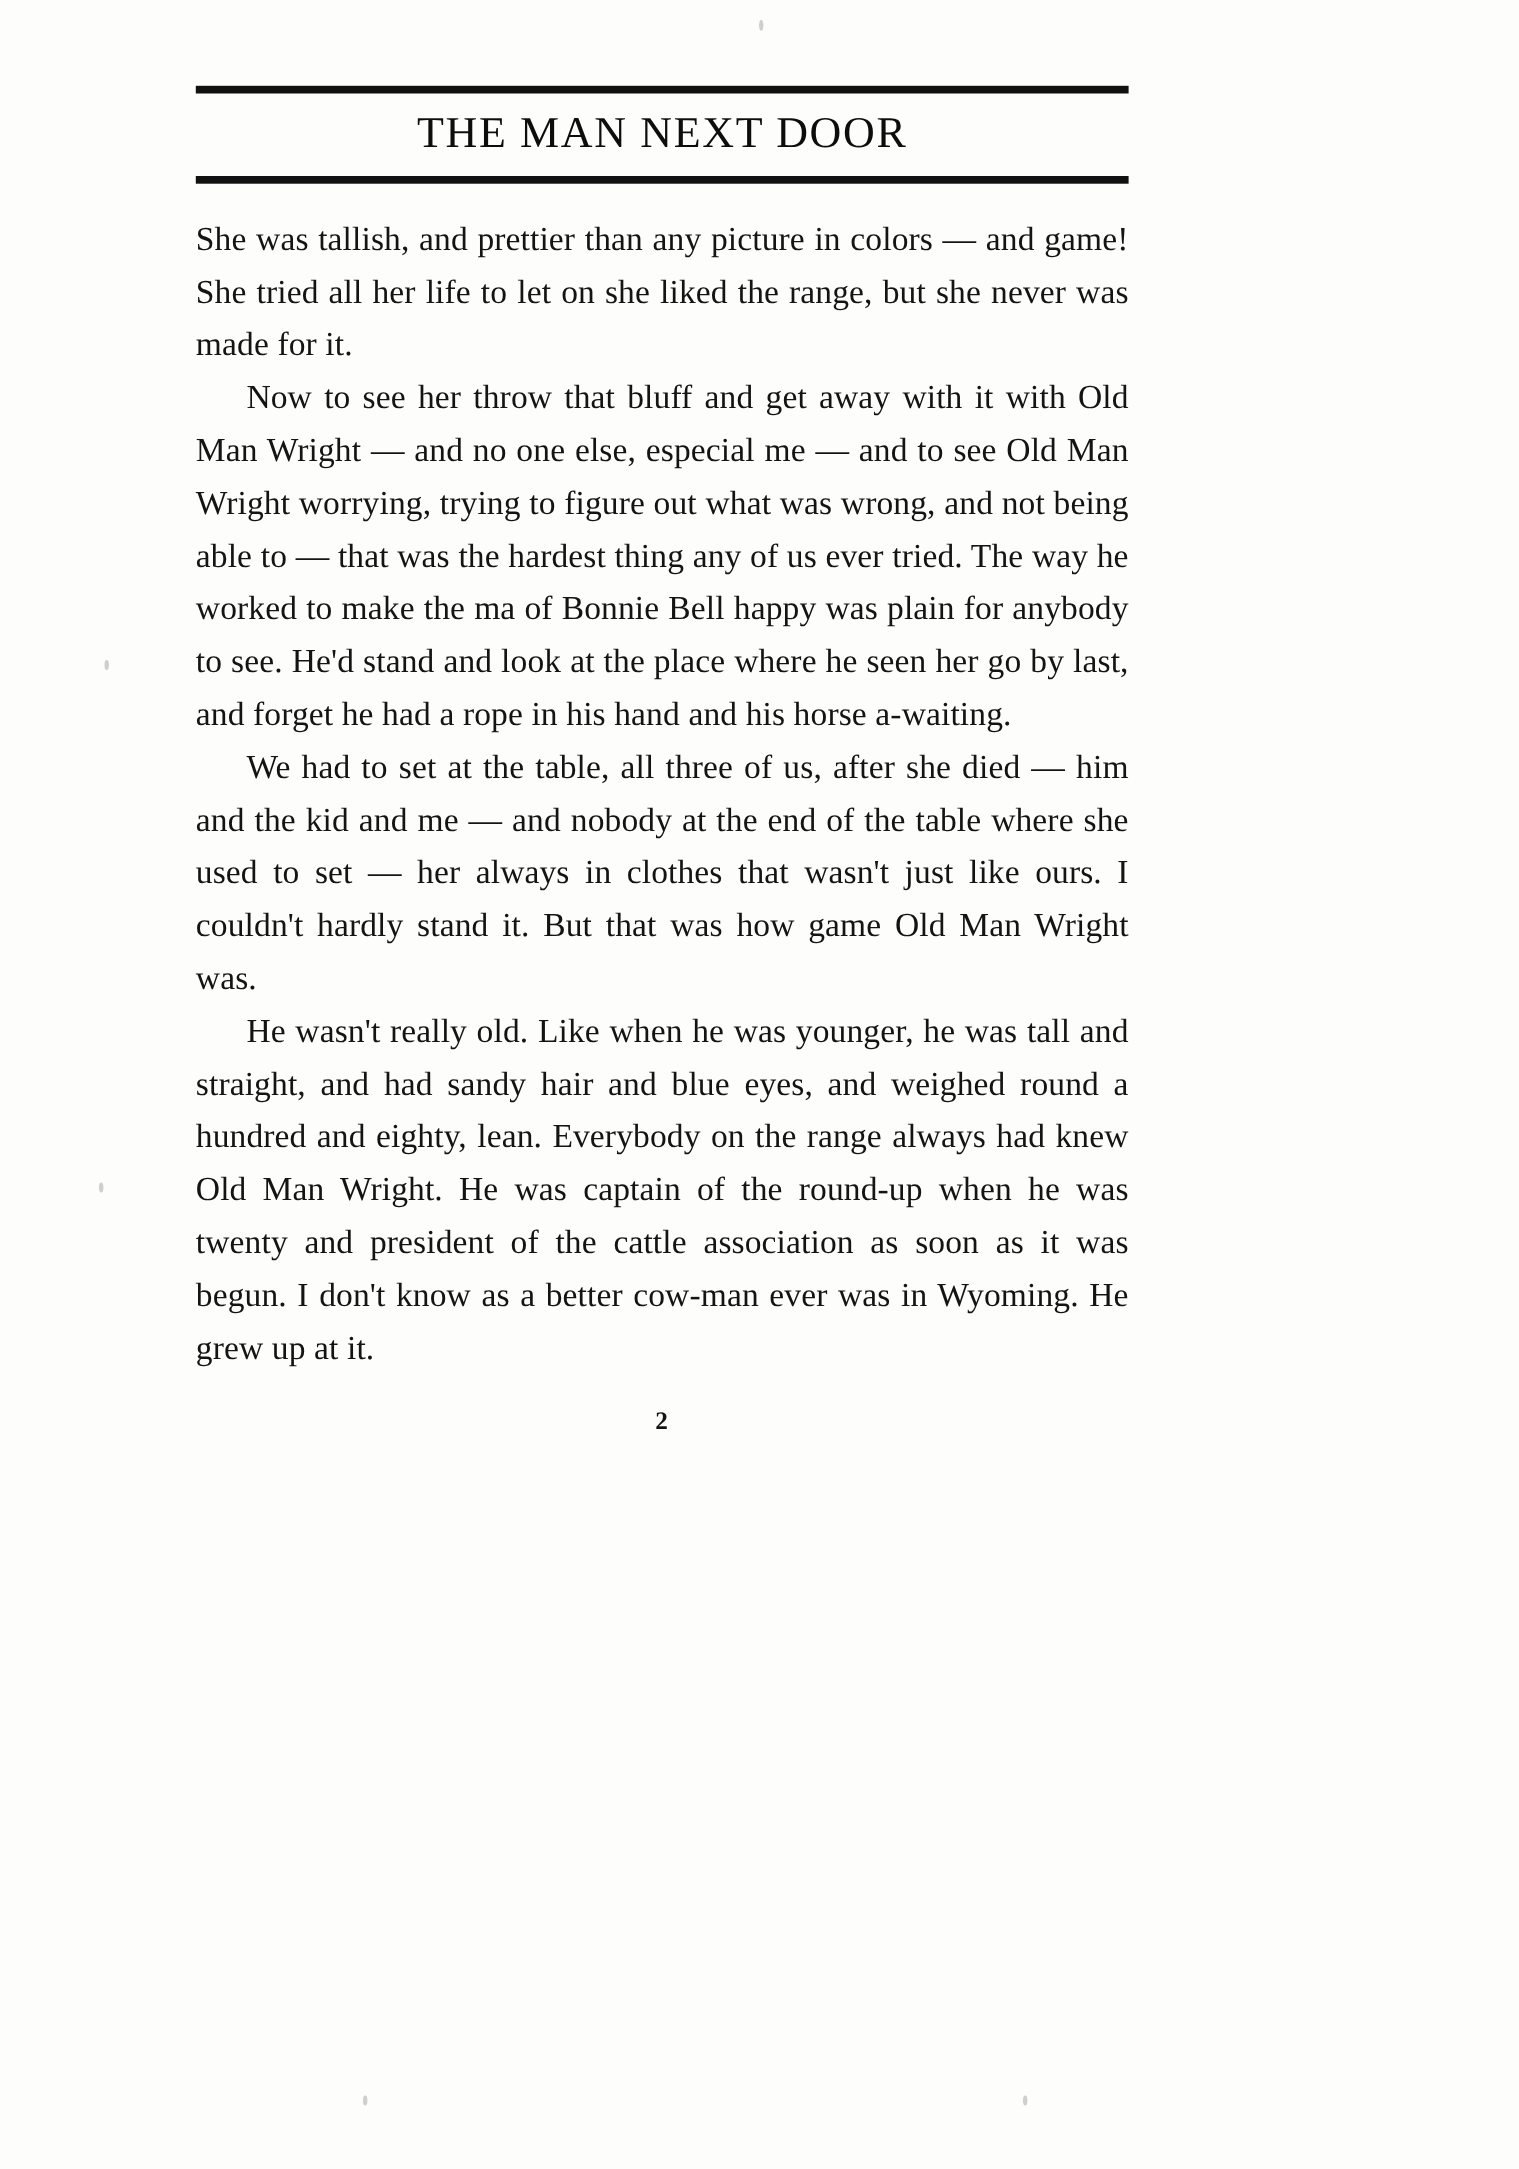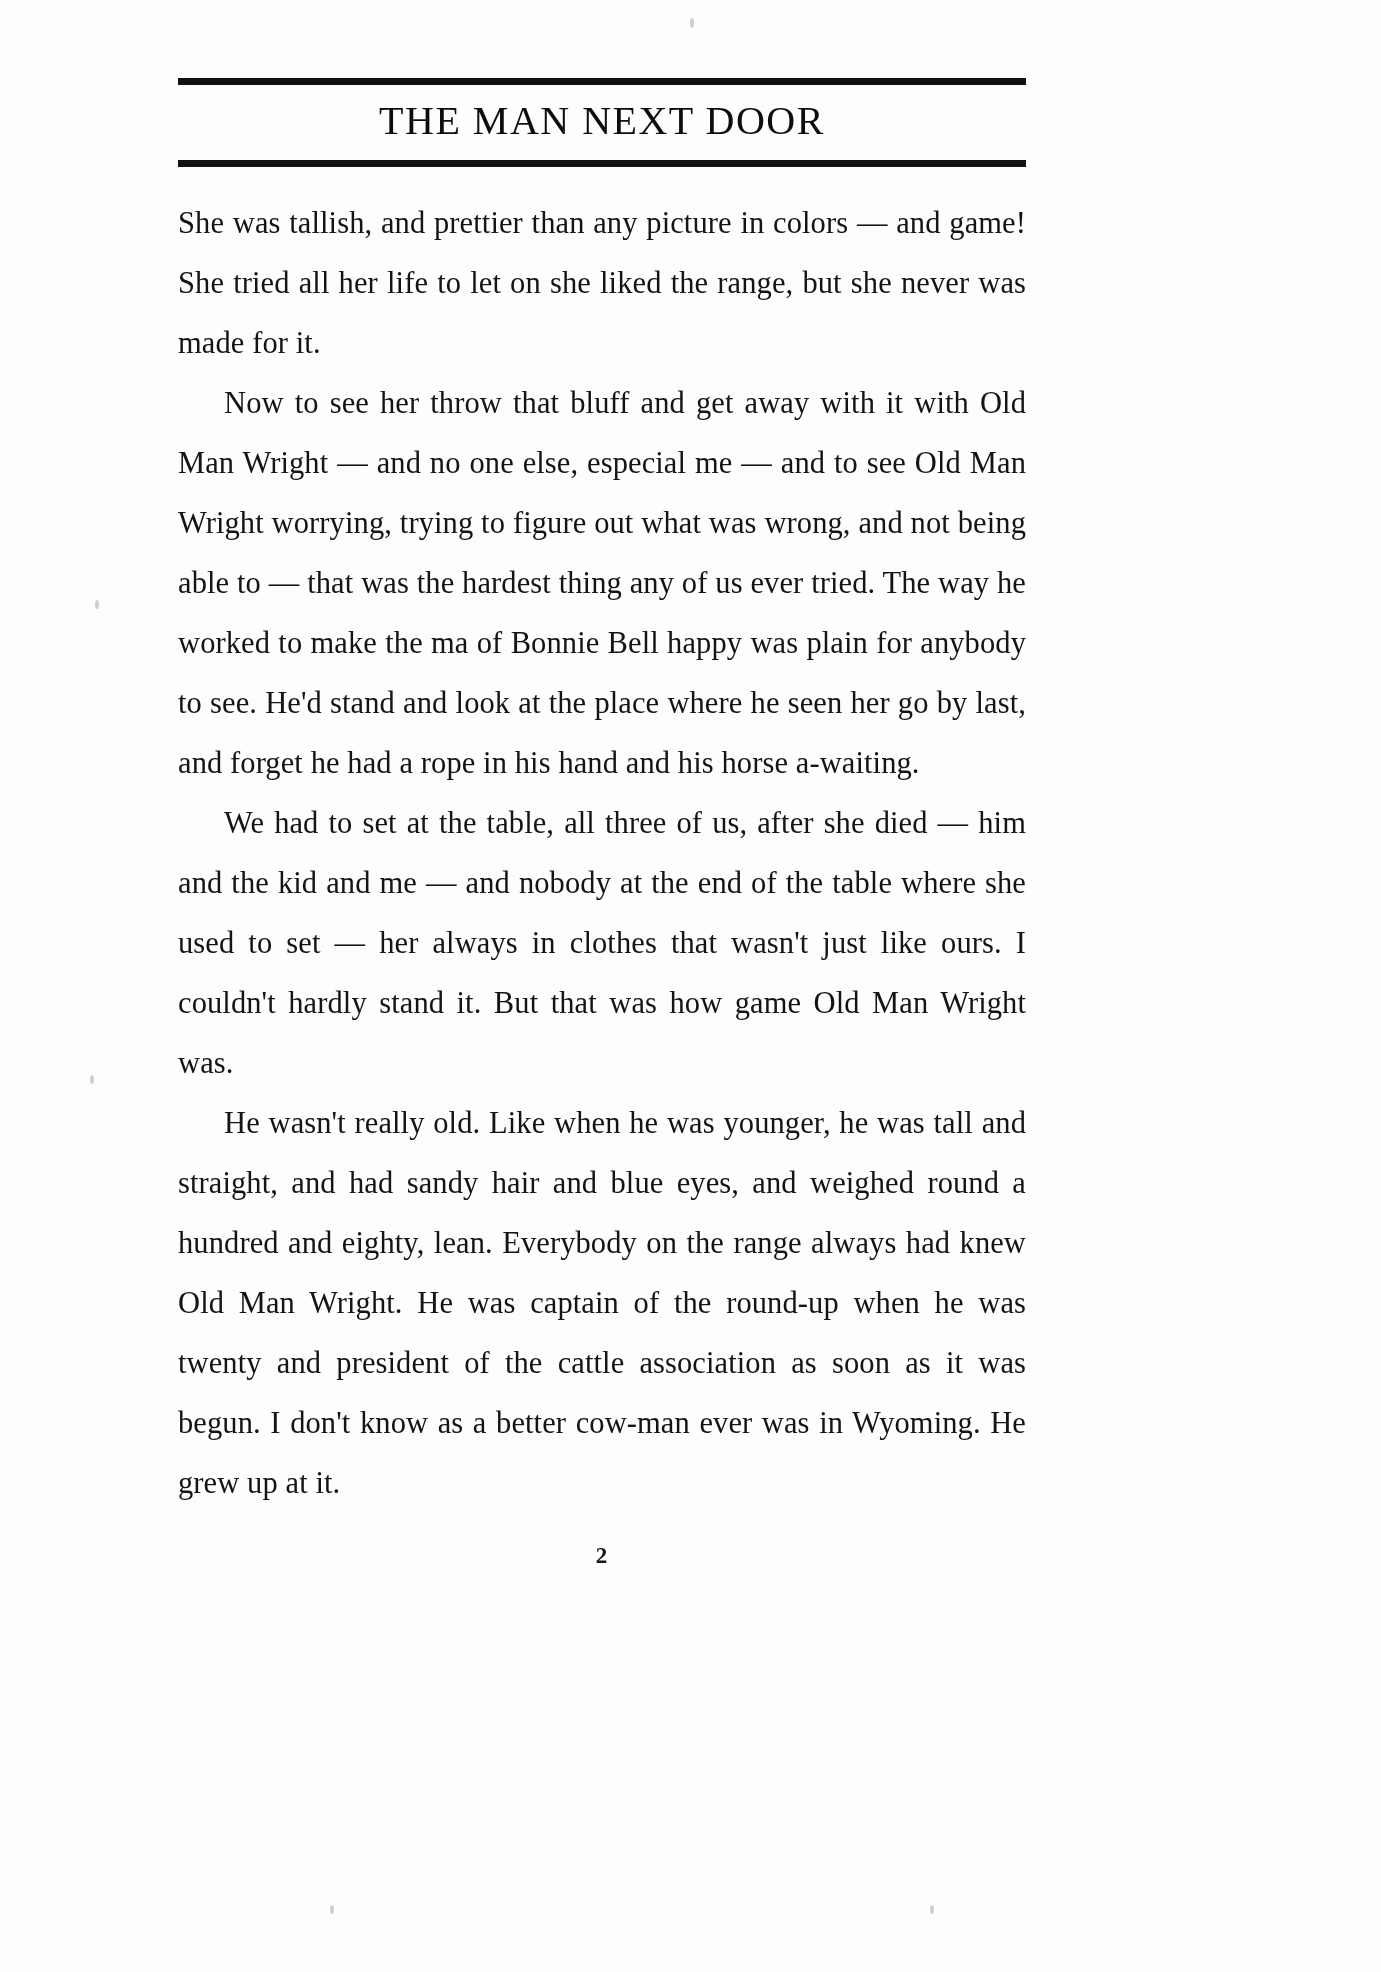--- a/index.html
+++ b/index.html
@@ -45,21 +45,21 @@
     font-size: 40px;
     letter-spacing: 1.5px;
     font-weight: 400;
     padding: 12px 0 14px 0;
     font-family: "Liberation Serif", serif;
     color: #0d0d0d;
   }
   .body-text {
     margin-top: 26px;
     font-size: 30.5px;
-    line-height: 60px;
+    line-height: 48px;
     text-align: justify;
     color: #141414;
     letter-spacing: 0.1px;
   }
   .body-text p {
     margin: 0;
     text-indent: 46px;
   }
   .body-text p.first {
     text-indent: 0;

